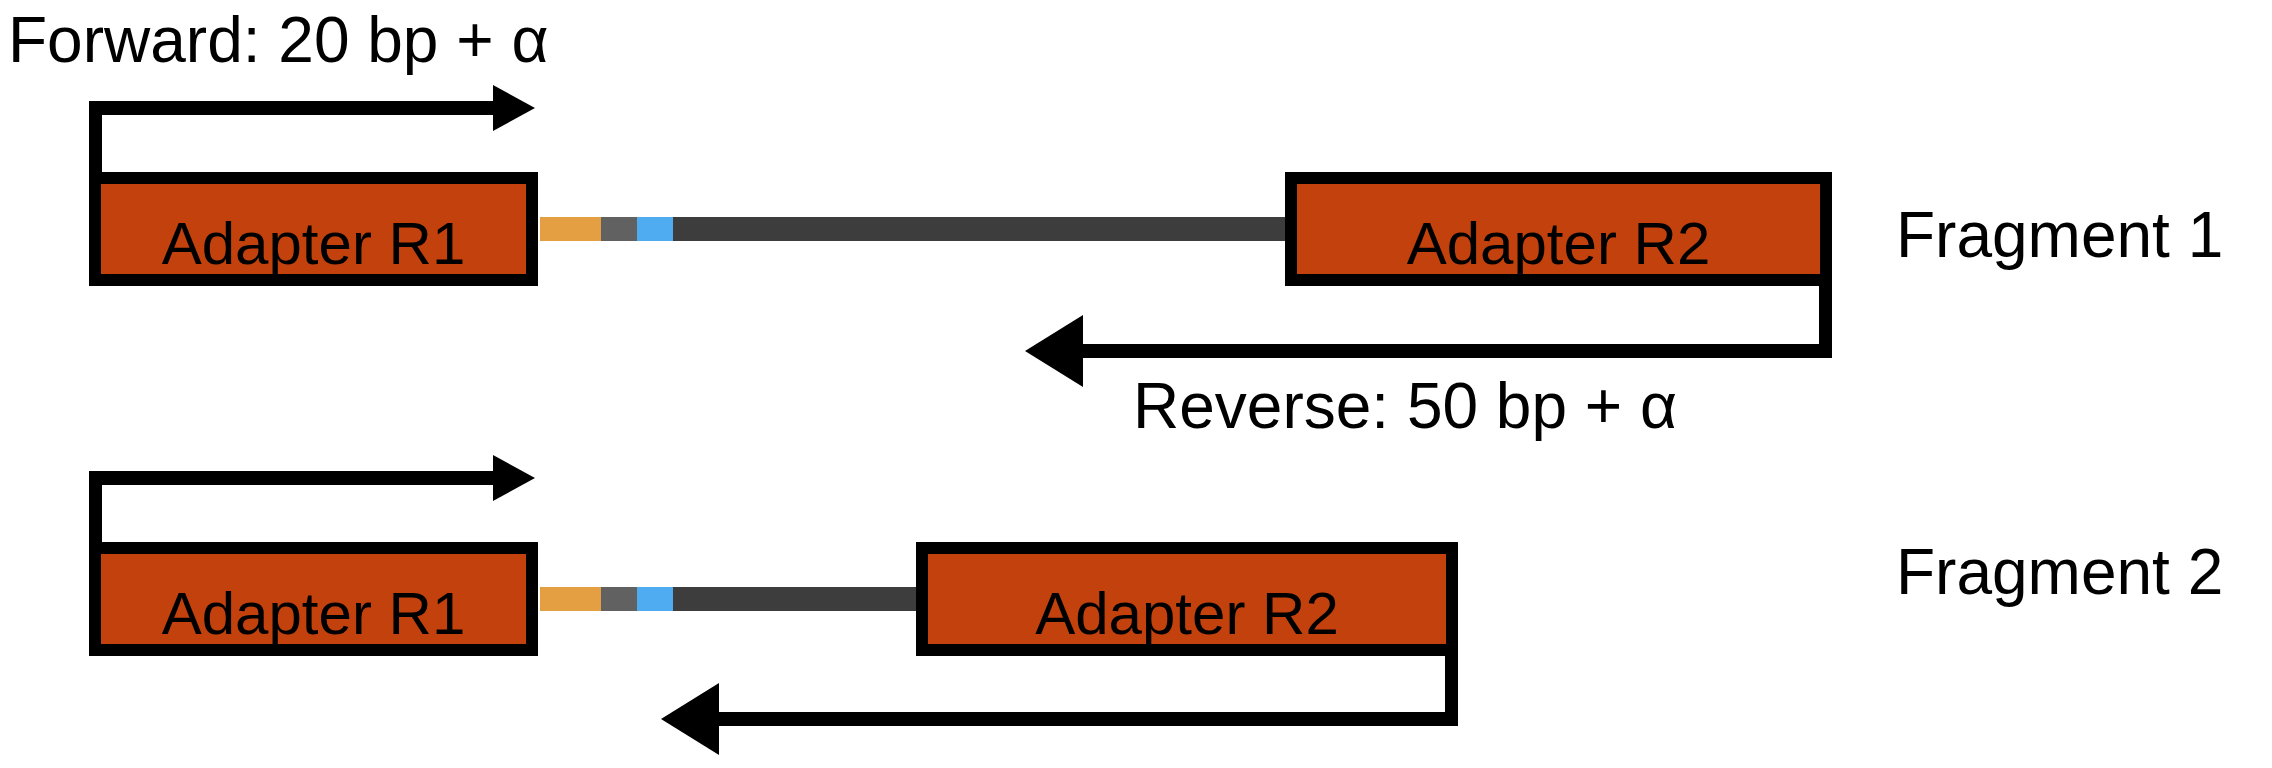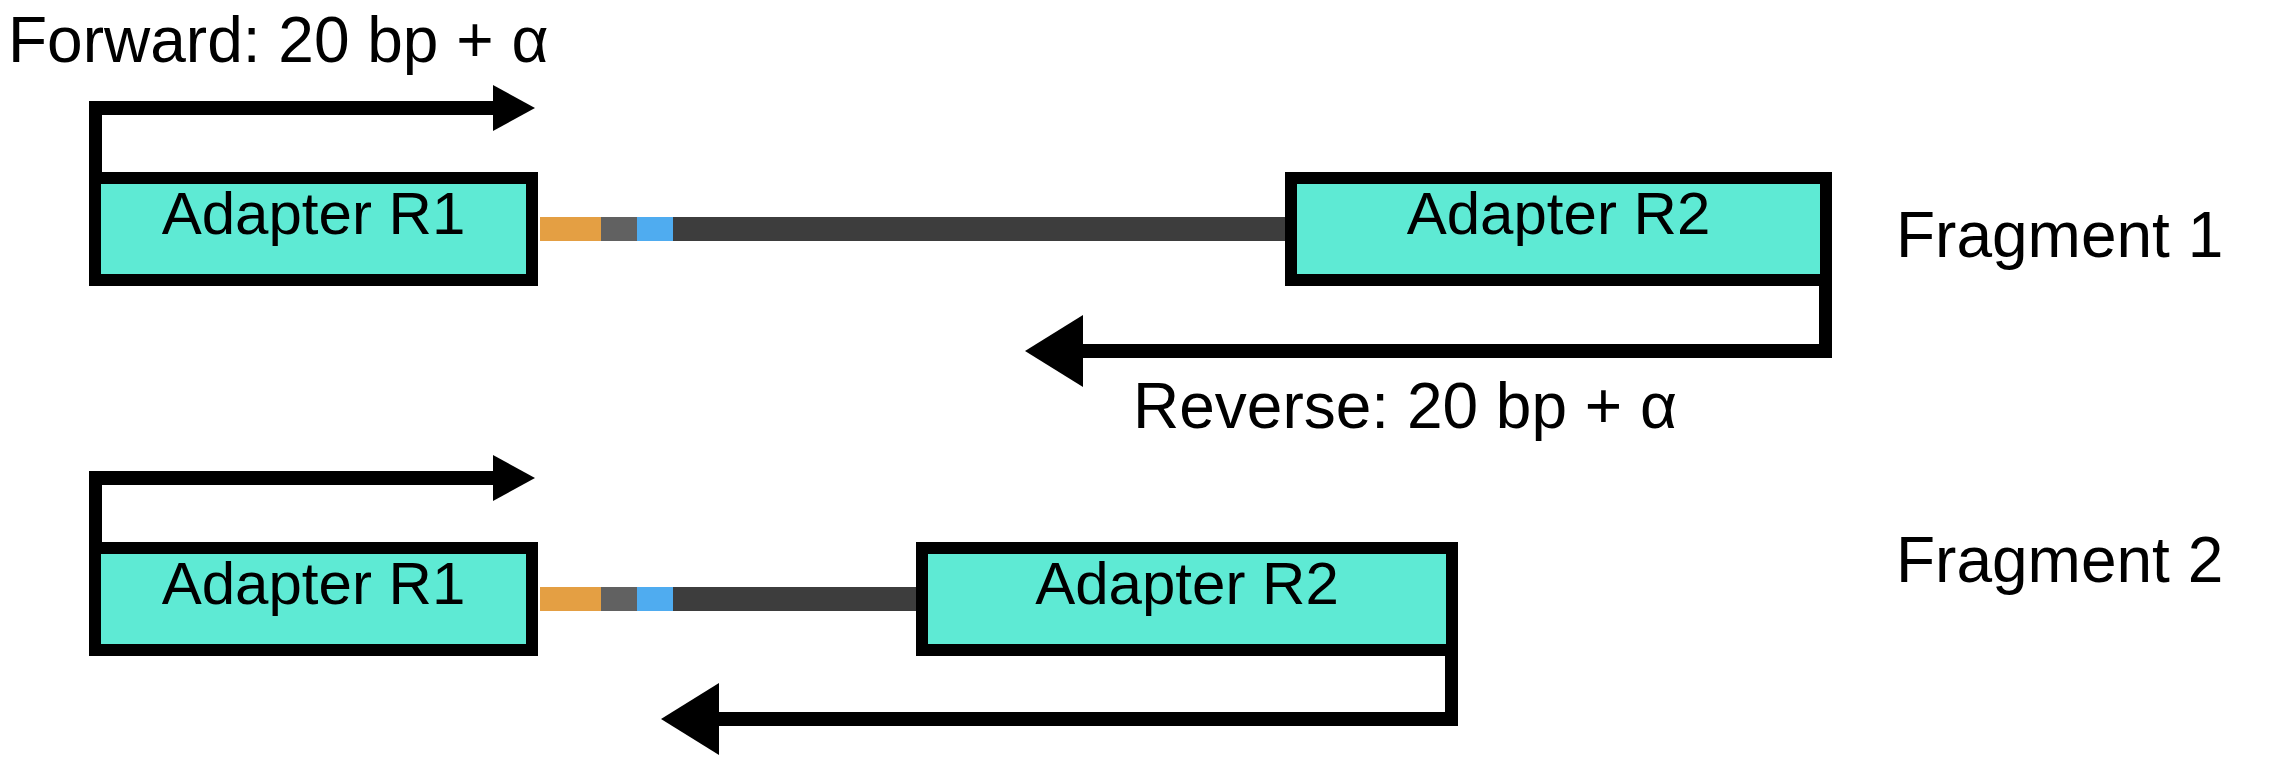--- a/index.html
+++ b/index.html
@@ -18,23 +18,23 @@
     font-size: 64px;
     line-height: 1.15;
     white-space: nowrap;
     color: #000000;
   }
   .adapter-box {
     position: absolute;
     box-sizing: border-box;
     height: 114px;
     border: 12px solid #000000;
-    background: #5eead4;
+    background: #c2410c;
     display: flex;
-    align-items: flex-start;
+    align-items: flex-end;
     justify-content: center;
   }
   .adapter-label {
     font-size: 60px;
     line-height: 1;
     white-space: nowrap;
   }
   .bar { position: absolute; background: #000000; }
   .seg { position: absolute; height: 24px; }
   .tri { position: absolute; width: 0; height: 0; }
@@ -70,21 +70,21 @@
   <div class="seg" style="left: 673px; top: 217px; width: 612px; background-color: rgb(61, 61, 61);"></div>
 
   <div class="adapter-box" style="left:1285px; top:172px; width:547px;">
     <span class="adapter-label">Adapter R2</span>
   </div>
 
   <div class="bar" style="left:1819px; top:280px; width:13px; height:78px;"></div>
   <div class="bar" style="left:1072px; top:344px; width:760px; height:14px;"></div>
   <div class="tri tri-left" style="left:1025px; top:315px;"></div>
 
-  <div class="abs label" style="left:1133px; top:370px;">Reverse: 20 bp + α</div>
+  <div class="abs label" style="left:1133px; top:370px;">Reverse: 50 bp + α</div>
 
   <div class="abs label" style="left:1896px; top:188px;margin-top:11px;">Fragment 1</div>
 
   <div class="bar" style="left:89px; top:471px; width:406px; height:14px;"></div>
   <div class="bar" style="left:89px; top:471px; width:13px; height:80px;"></div>
   <div class="tri tri-right" style="left:493px; top:455px;"></div>
 
   <div class="adapter-box" style="left:89px; top:542px; width:449px;">
     <span class="adapter-label">Adapter R1</span>
   </div>
@@ -95,15 +95,15 @@
   <div class="seg" style="left: 673px; top: 587px; width: 243px; background-color: rgb(61, 61, 61);"></div>
 
   <div class="adapter-box" style="left:916px; top:542px; width:542px;">
     <span class="adapter-label">Adapter R2</span>
   </div>
 
   <div class="bar" style="left:1445px; top:650px; width:13px; height:76px;"></div>
   <div class="bar" style="left:712px; top:712px; width:746px; height:14px;"></div>
   <div class="tri tri-left" style="left:661px; top:683px;"></div>
 
-  <div class="abs label" style="left:1896px; top:524px;">Fragment 2</div>
+  <div class="abs label" style="left:1896px; top:536px;">Fragment 2</div>
 
 </div>
 
 </body></html>

